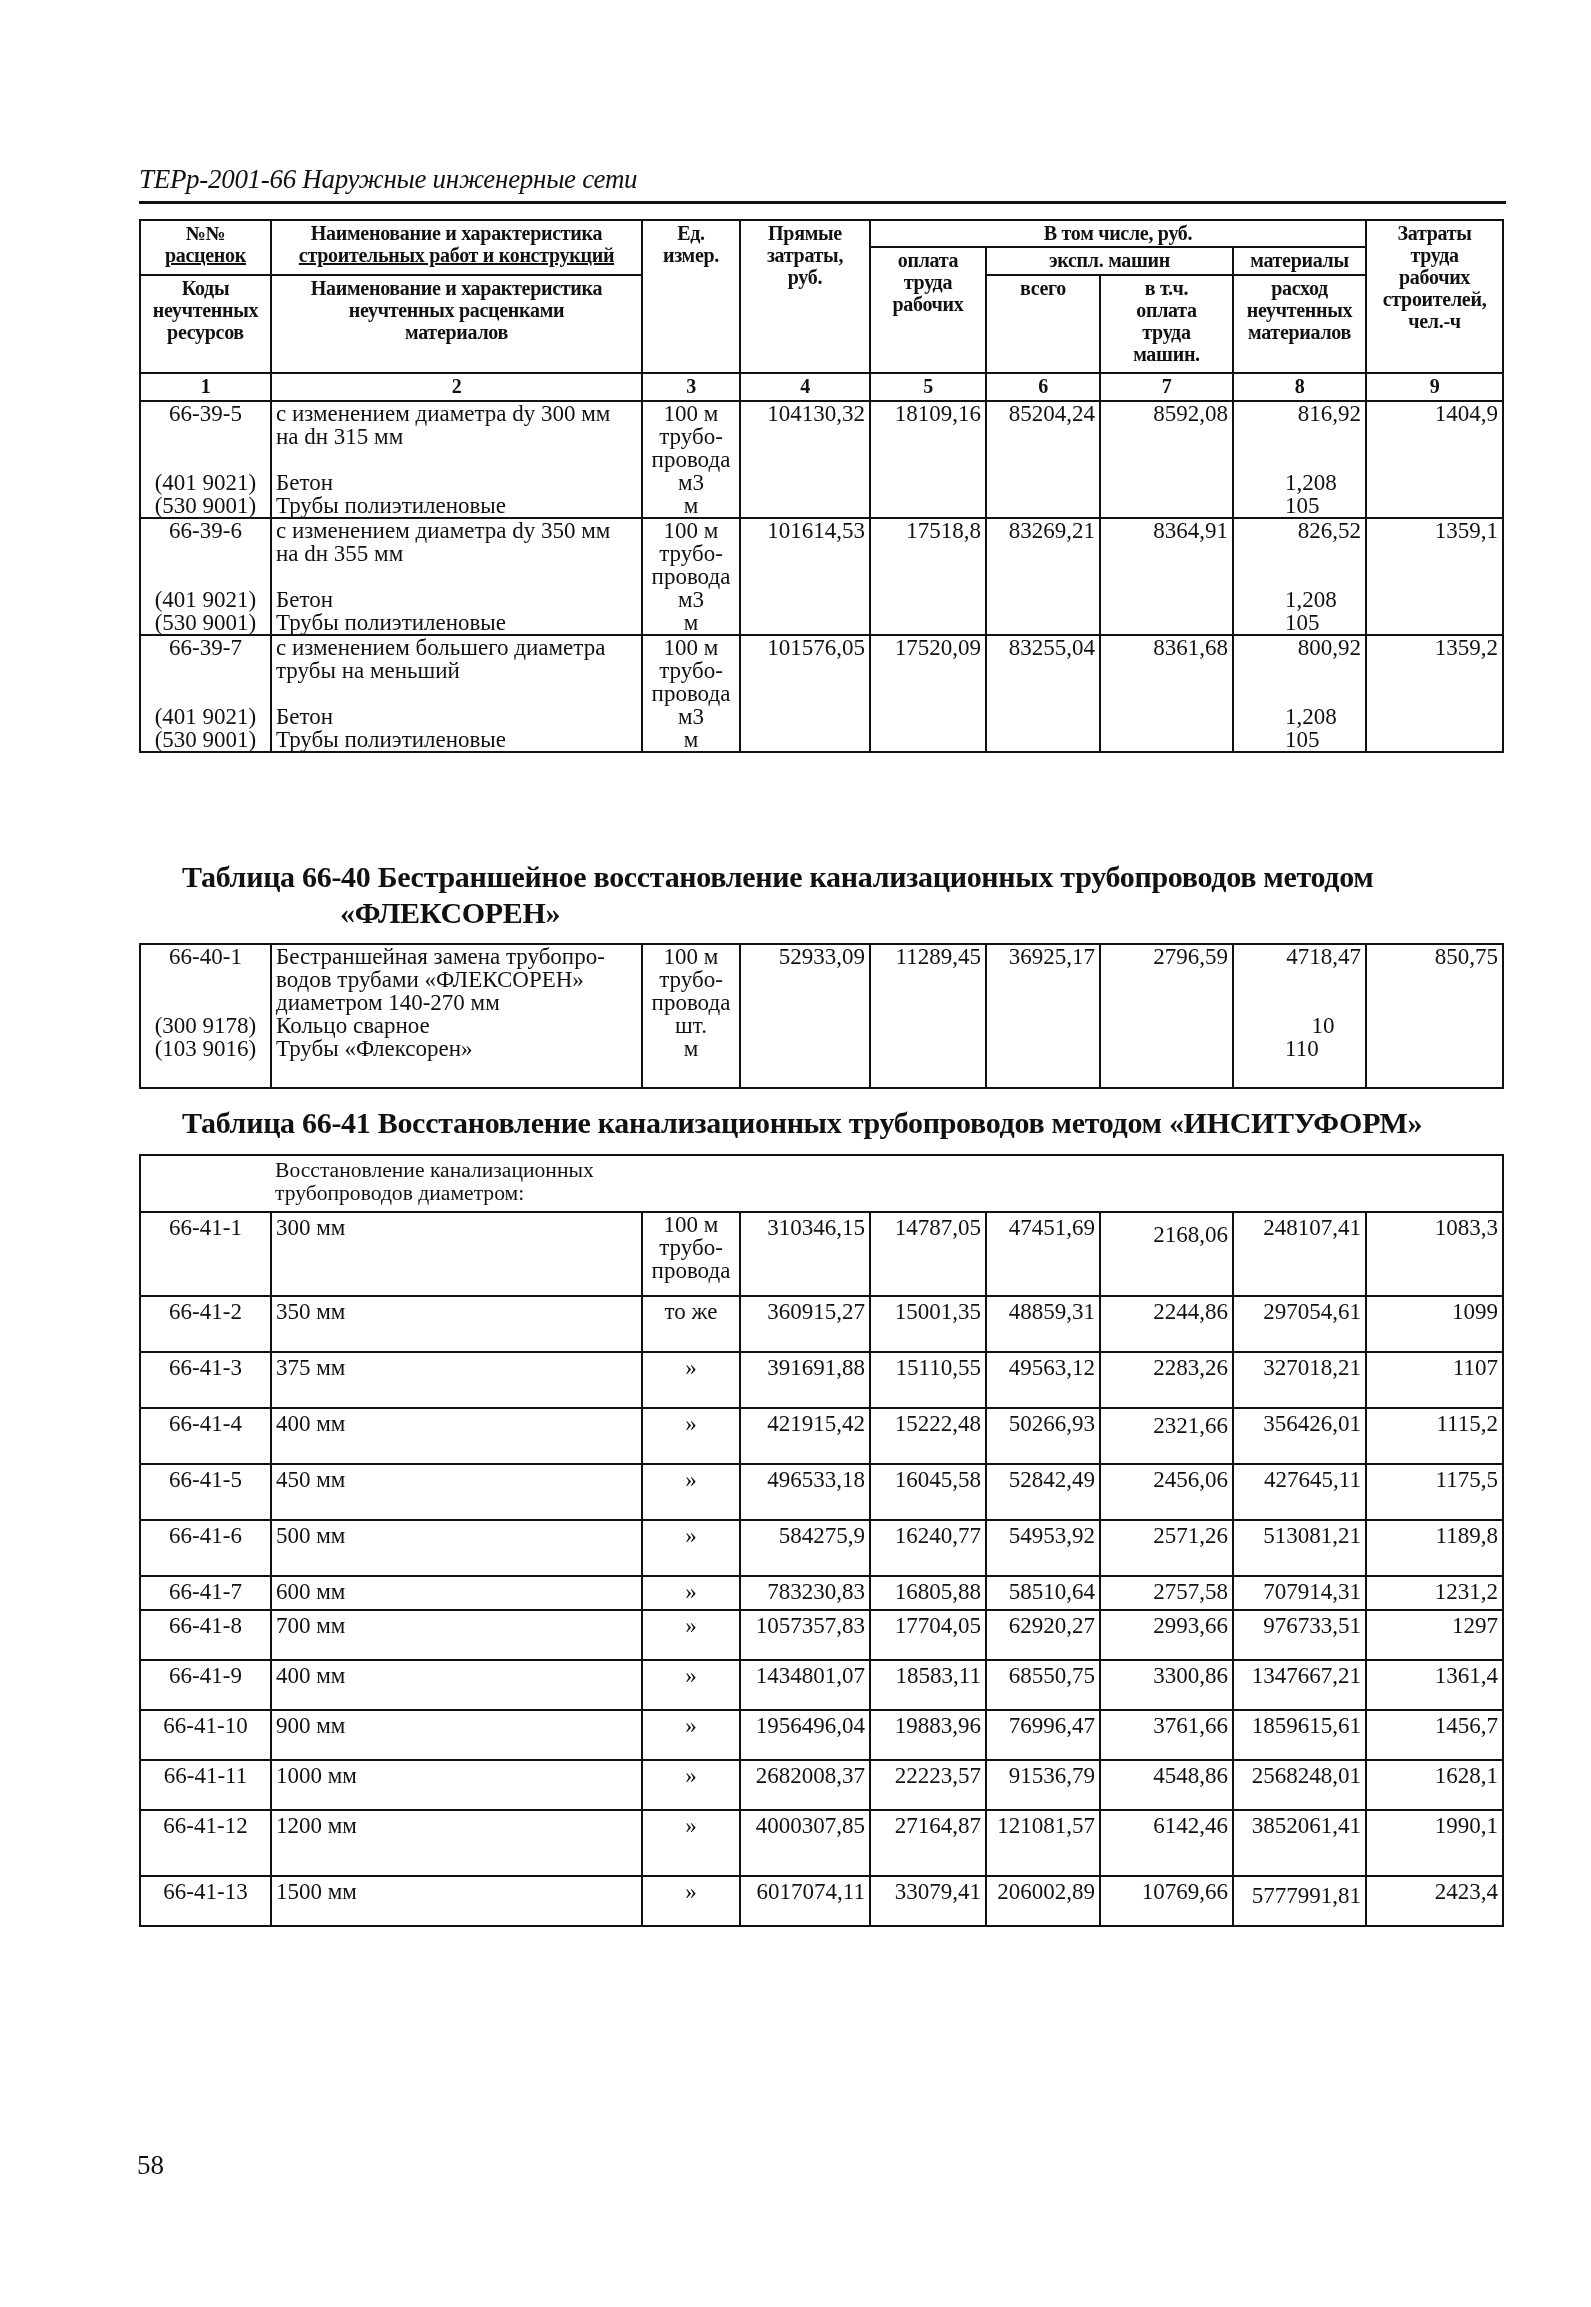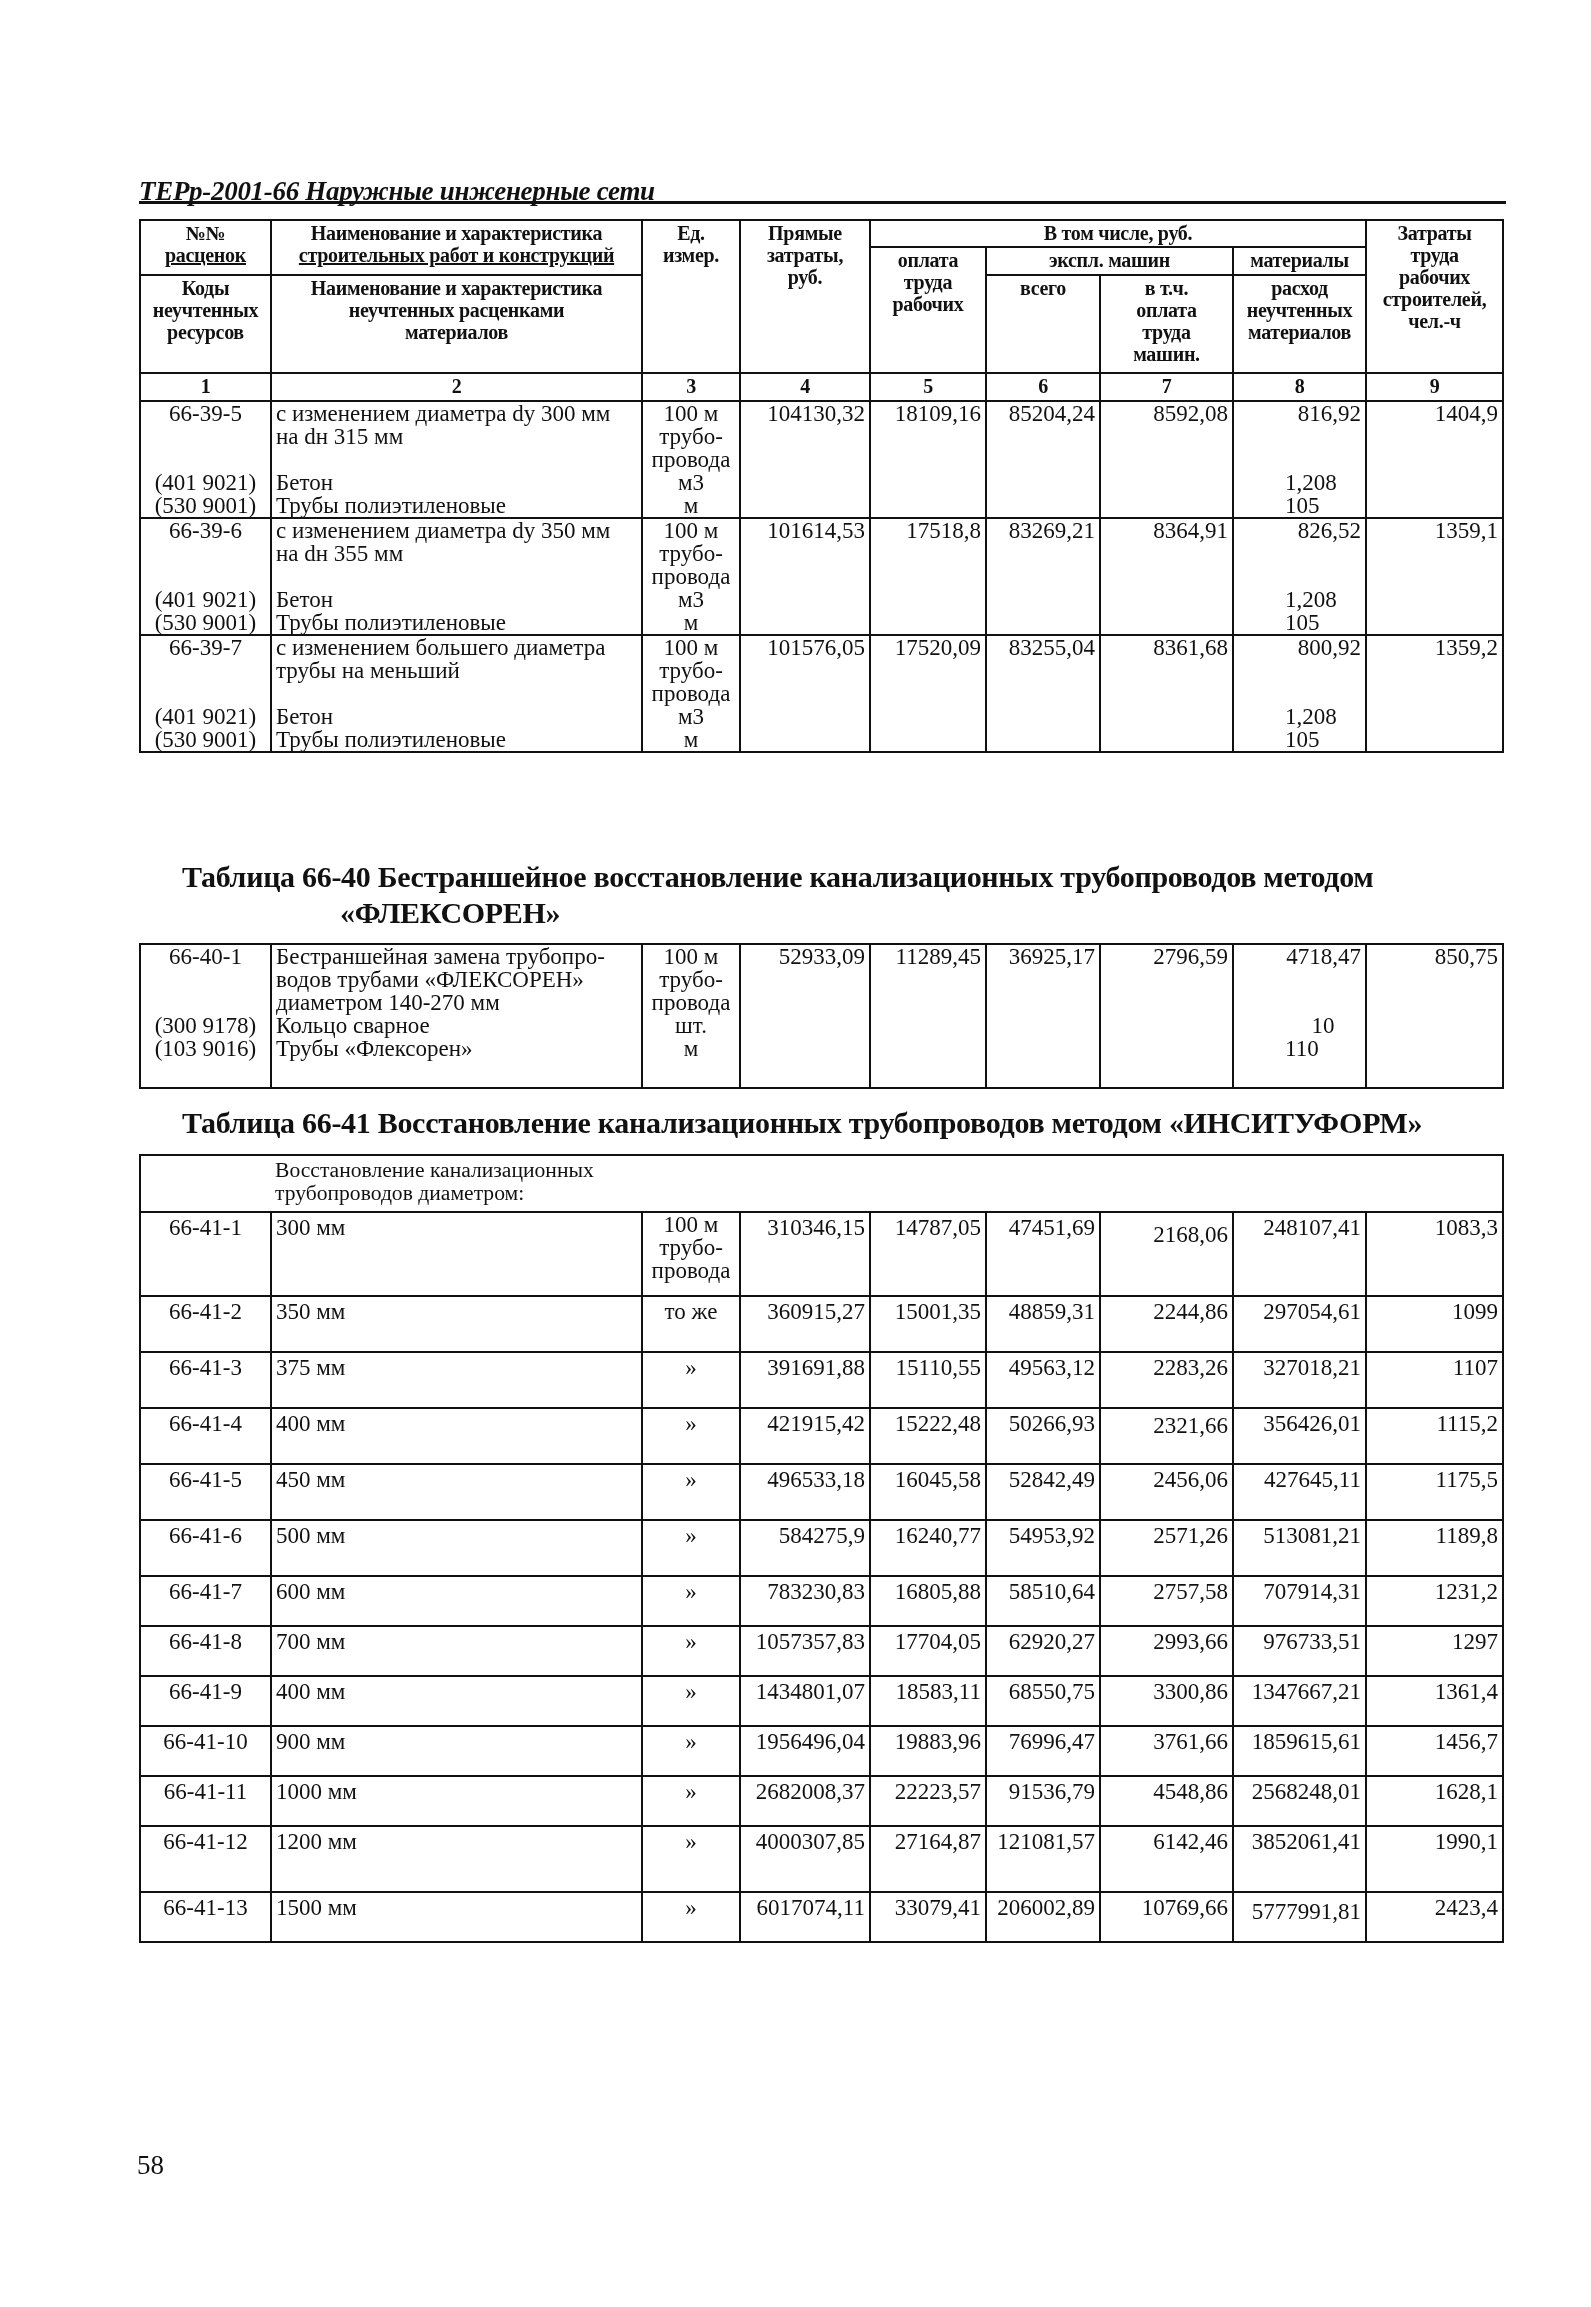--- a/index.html
+++ b/index.html
@@ -1,19 +1,19 @@
 <!DOCTYPE html>
 <html style="font-size:10.8px"><head>
 <meta charset="utf-8">
 <style>
   html, body { margin:0; padding:0; background:#ffffff; }
   body { width:1592px; height:2307px; position:relative; overflow:hidden; color:#111;
          font-family:"Liberation Serif","DejaVu Serif",serif; }
   .abs { position:absolute; }
-  #running-head { left:139px; top:176px; font-size:27px; font-weight:bold; font-style:italic; letter-spacing:-0.3px; }
+  #running-head { left:139px; top:164px; font-size:27px; font-weight:normal; font-style:italic; letter-spacing:-0.3px; }
   #head-rule { left:139px; top:201px; width:1367px; height:2.7px; background:#111; }
 
   table.t { position:absolute; border-collapse:collapse; table-layout:fixed; font-size:23px; line-height:23px; }
   table.t td, table.t th { border:2px solid #111; padding:0 4px; vertical-align:top; overflow:hidden; white-space:nowrap; }
   table.t th { font-weight:bold; font-size:20px; line-height:22px; text-align:center; vertical-align:top; padding-top:1.3px; letter-spacing:-0.3px; }
   .c { text-align:center; }
   .r { text-align:right; }
   .l { text-align:left; }
   .stack div { height:23px; }
   .ul { text-decoration:underline; }
@@ -366,21 +366,21 @@
         <td class="c" style="padding-top: 2.7px;">66-41-6</td>
         <td class="l" style="padding-top: 2.7px;">500 мм</td>
         <td class="c" style="padding-top: 2.7px;">»</td>
         <td class="r" style="padding-top: 2.7px;">584275,9</td>
         <td class="r" style="padding-top: 2.7px;">16240,77</td>
         <td class="r" style="padding-top: 2.7px;">54953,92</td>
         <td class="r" style="padding-top: 2.7px;">2571,26</td>
         <td class="r" style="padding-top: 2.7px;">513081,21</td>
         <td class="r" style="padding-top: 2.7px;">1189,8</td>
       </tr>
-      <tr style="height: 50px;">
+      <tr style="height: 34px;">
         <td class="c" style="padding-top: 2.7px;">66-41-7</td>
         <td class="l" style="padding-top: 2.7px;">600 мм</td>
         <td class="c" style="padding-top: 2.7px;">»</td>
         <td class="r" style="padding-top: 2.7px;">783230,83</td>
         <td class="r" style="padding-top: 2.7px;">16805,88</td>
         <td class="r" style="padding-top: 2.7px;">58510,64</td>
         <td class="r" style="padding-top: 2.7px;">2757,58</td>
         <td class="r" style="padding-top: 2.7px;">707914,31</td>
         <td class="r" style="padding-top: 2.7px;">1231,2</td>
       </tr>

